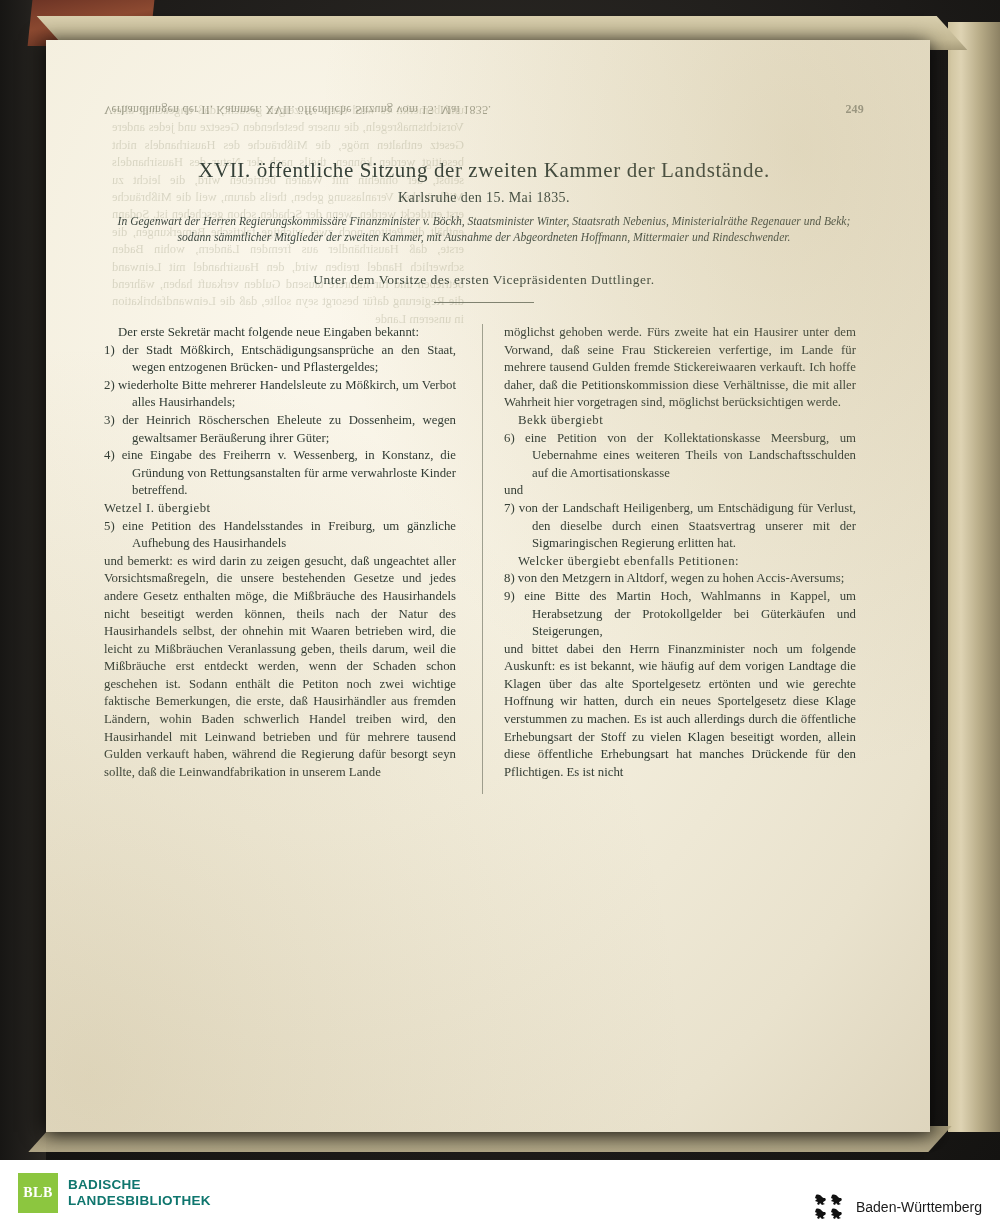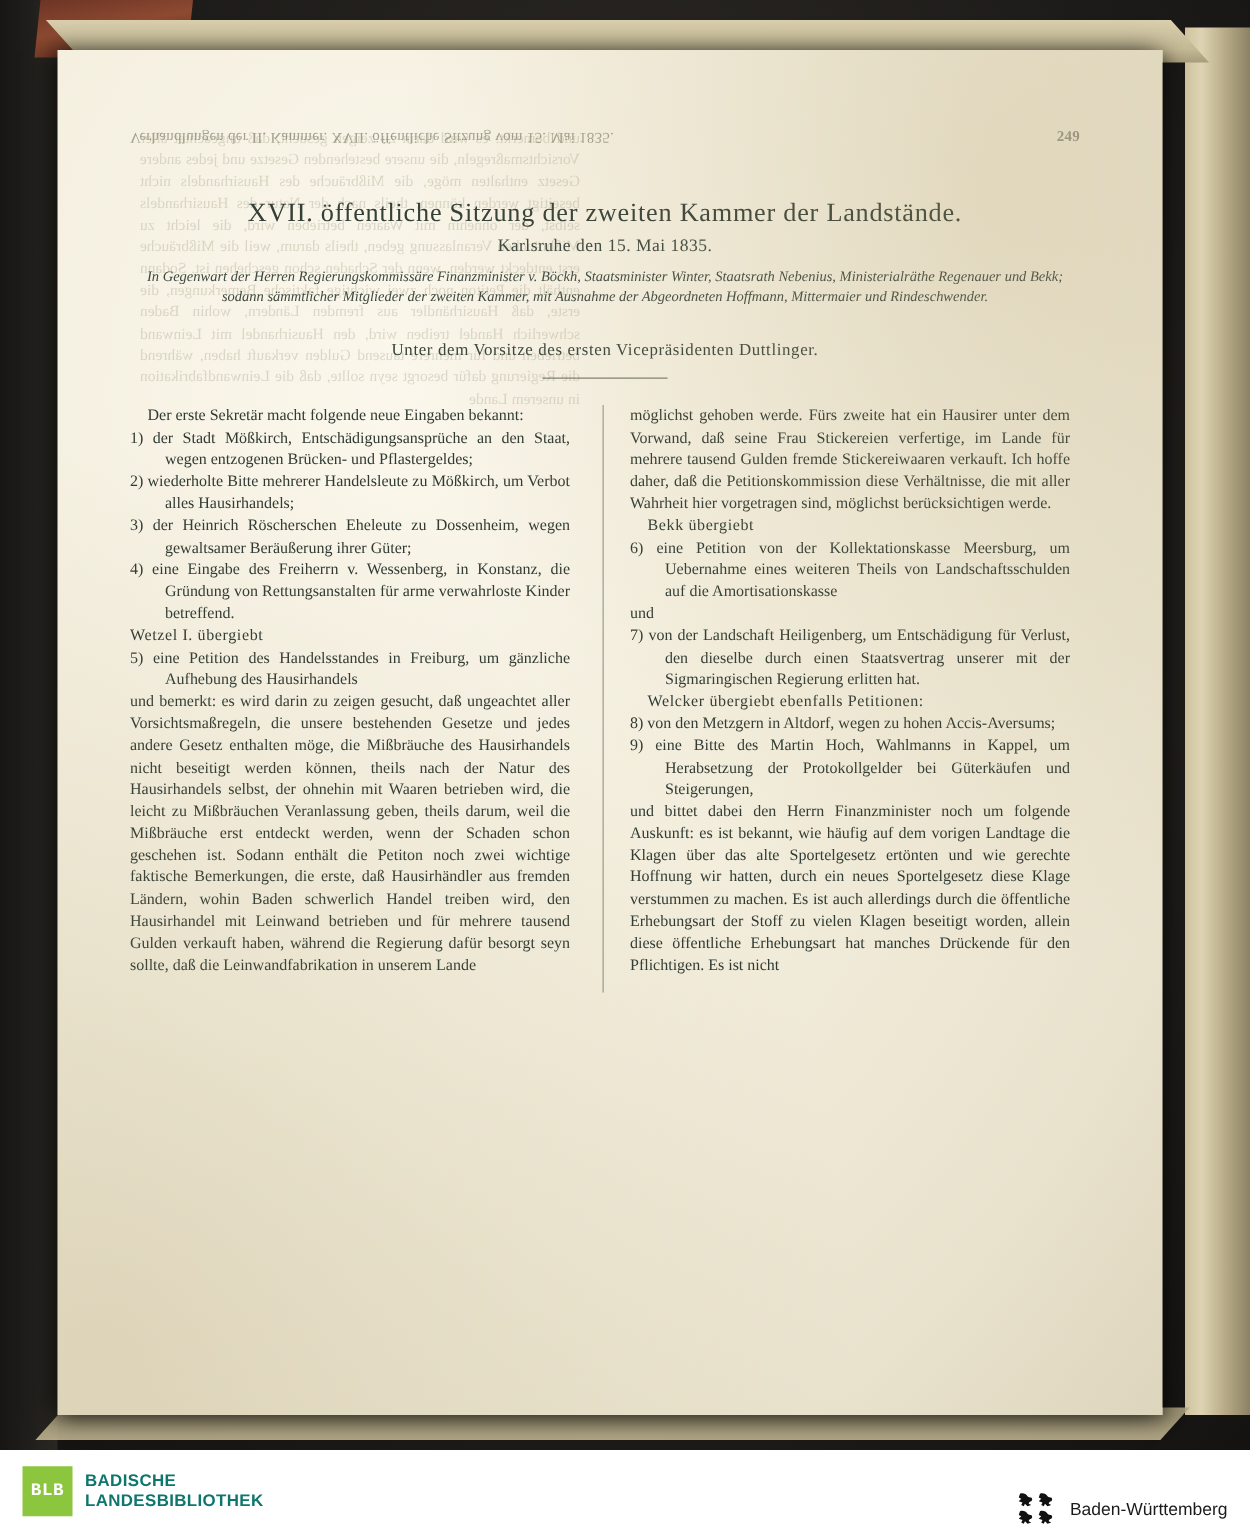--- a/index.html
+++ b/index.html
@@ -216,21 +216,21 @@
   }
   .brand {
     display: flex;
     align-items: center;
     gap: 10px;
   }
   .blb-logo {
     width: 40px; height: 40px;
     background: #8cc63f;
     color: #fff;
-    font-family: Liberation Mono, monospace;
+    font-family: Liberation Serif, serif;
     font-weight: bold;
     font-size: 14px;
     display: flex; align-items: center; justify-content: center;
     letter-spacing: .5px;
   }
   .brand-text {
     font-family: "Liberation Sans", sans-serif;
     font-size: 13.5px;
     font-weight: bold;
     line-height: 16px;

